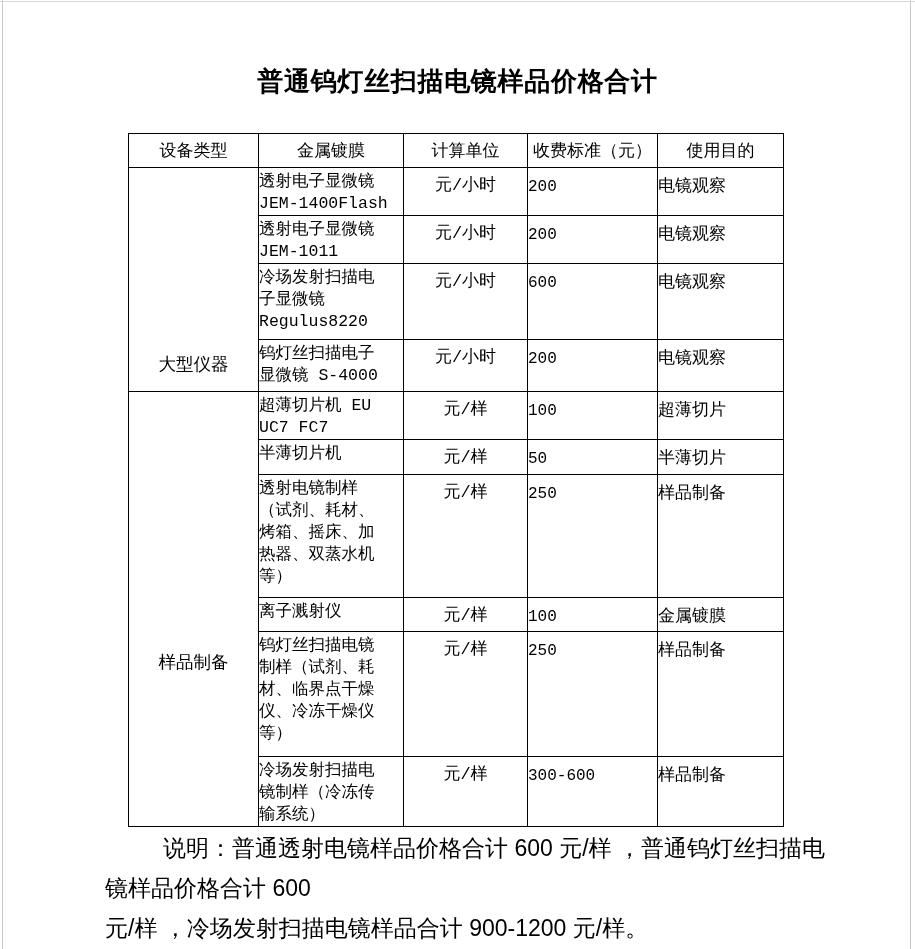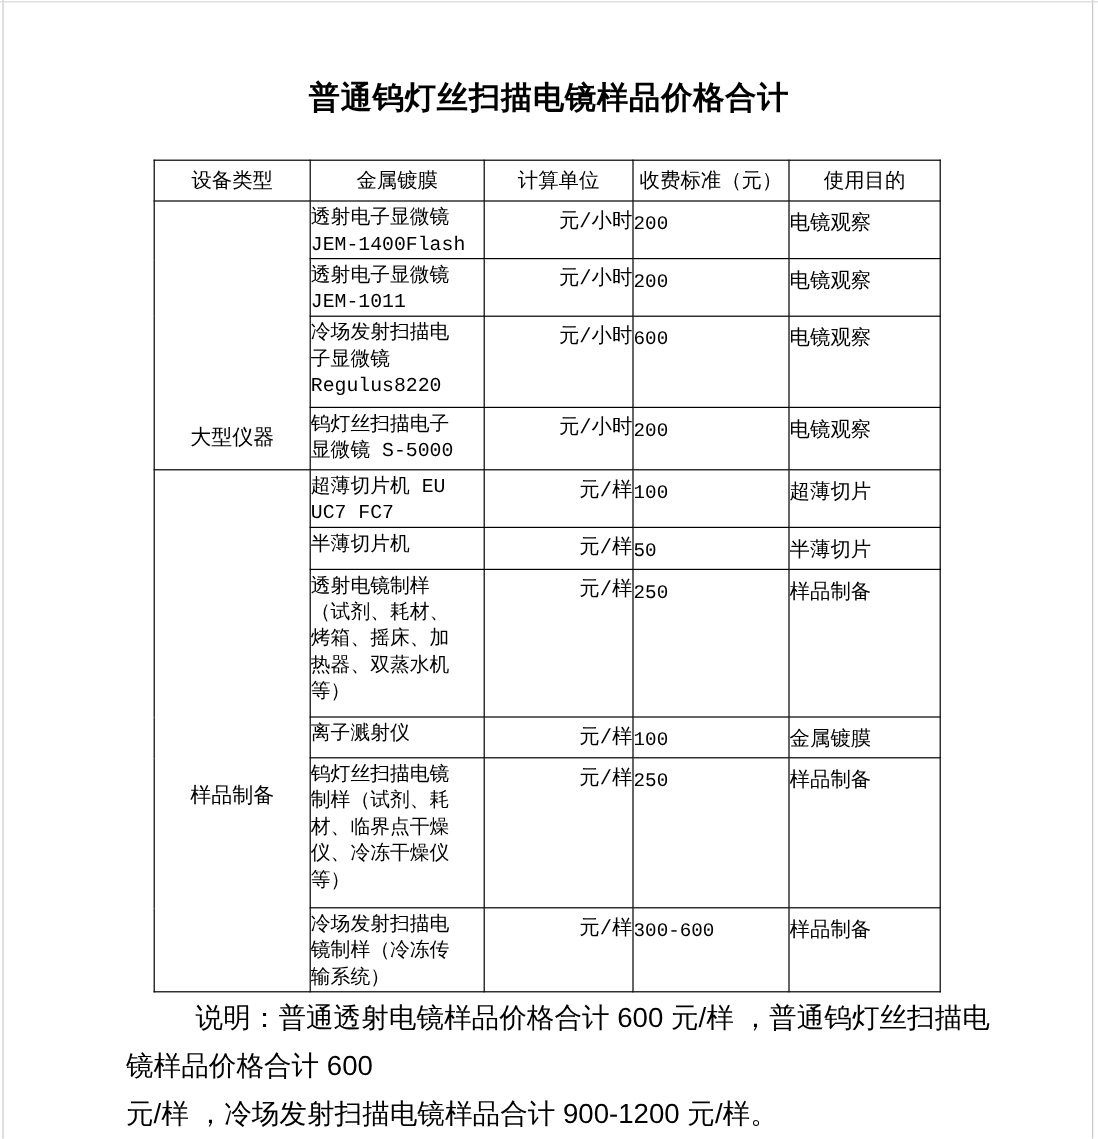--- a/index.html
+++ b/index.html
@@ -35,21 +35,21 @@
   td.name{
     font-family:"Liberation Mono","Liberation Serif",serif;
     font-size:16.5px;line-height:22px;
     text-align:left;vertical-align:top;
     padding-top:3px;
     white-space:pre-line;
   }
   td.unit{
     font-family:"Liberation Mono","Liberation Serif",serif;
     font-size:17px;line-height:20px;
-    text-align:right;vertical-align:top;padding-top:8px;
+    text-align:center;vertical-align:top;padding-top:8px;
   }
   td.price{
     font-family:"Liberation Mono",monospace;
     font-size:16px;line-height:20px;
     vertical-align:top;padding-top:9px;
   }
   td.purpose{
     font-family:"Liberation Serif",serif;
     font-size:17px;line-height:20px;
     text-align:left;vertical-align:top;padding-top:8px;
@@ -126,21 +126,21 @@
       <tr class="h76">
         <td class="name">冷场发射扫描电
 子显微镜
 Regulus8220</td>
         <td class="unit">元/小时</td>
         <td class="price">600</td>
         <td class="purpose">电镜观察</td>
       </tr>
       <tr class="h52">
         <td class="name">钨灯丝扫描电子
-显微镜 S-5000</td>
+显微镜 S-4000</td>
         <td class="unit">元/小时</td>
         <td class="price">200</td>
         <td class="purpose">电镜观察</td>
       </tr>
       <tr class="h44">
         <td class="group g2" rowspan="6">样品制备</td>
         <td class="name">超薄切片机 EU
 UC7 FC7</td>
         <td class="unit">元/样</td>
         <td class="price">100</td>

